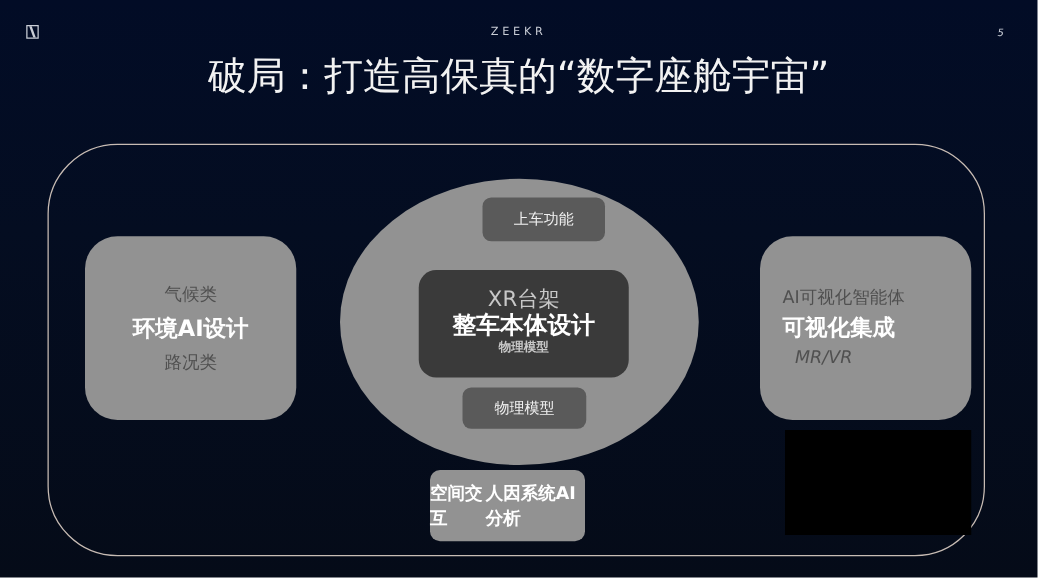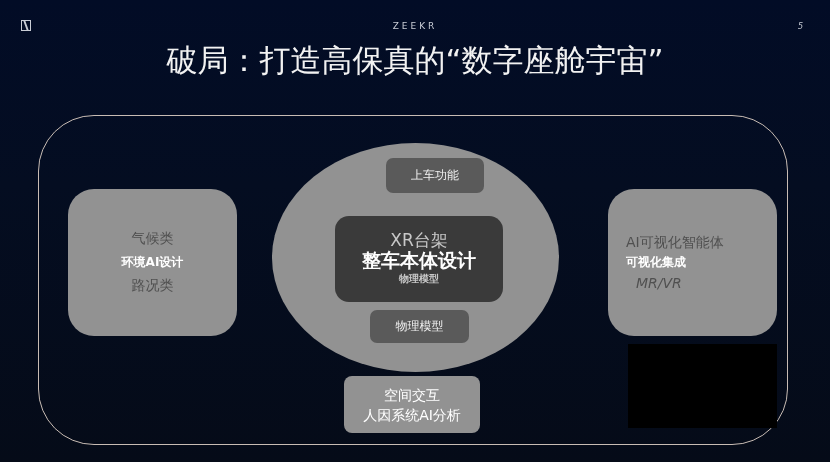--- a/index.html
+++ b/index.html
@@ -33,21 +33,21 @@
     left: 38px; top: 115px; width: 750px; height: 330px;
     border: 1.5px solid #c8bcb4; border-radius: 56px; box-sizing: border-box;
   }
   .side-box {
     background: #929292; border-radius: 26px;
     display: flex; flex-direction: column; align-items: center; justify-content: center;
   }
   .left-box { left: 68px; top: 189px; width: 169px; height: 147px; }
   .right-box { left: 608px; top: 189px; width: 169px; height: 147px; align-items: flex-start; padding-left: 18px; box-sizing: border-box; }
   .sub-dark { color: #505050; font-size: 14px; }
-  .main-white { color: #ffffff; font-size: 12px; font-weight: bold; }
+  .main-white { color: #ffffff; font-size: 18px; font-weight: bold; }
   .left-box .sub-dark { margin: 6px 0; }
   .right-box .sub-top { color: #505050; font-size: 14px; line-height: 16px; width: 100px; }
   .right-box .main-white { margin: 4px 0 4px 0; }
   .right-box .sub-bottom { color: #505050; font-size: 14px; line-height: 17px; padding-left: 10px; }
   .ellipse {
     left: 272px; top: 143px; width: 287px; height: 229px;
     background: #929292; border-radius: 50%;
   }
   .pill {
     background: #5a5a5a; border-radius: 7px; color: #f0f0f0; font-size: 12px;
@@ -57,24 +57,24 @@
   .pill-bottom { left: 370px; top: 310px; width: 99px; height: 33px; }
   .core {
     left: 335px; top: 216px; width: 168px; height: 86px;
     background: #3a3a3a; border-radius: 14px;
     display: flex; flex-direction: column; align-items: center; justify-content: center;
   }
   .core-sub1 { color: #c8c8c8; font-size: 17px; line-height: 15px; }
   .core-main { color: #ffffff; font-size: 19px; font-weight: bold; line-height: 24px; text-align: right; }
   .core-sub2 { color: #c8c8c8; font-size: 10px; font-weight: bold; line-height: 13px; }
   .bottom-box {
-    left: 344px; top: 376px; width: 136px; height: 57px;
+    left: 344px; top: 376px; width: 124px; height: 57px;
     background: #929292; border-radius: 8px;
-    display: flex; flex-direction: column; align-items: center; justify-content: center;
-    color: #ffffff; font-size: 14px; font-weight: normal; line-height: 20px;
+    display: flex; flex-direction: row; align-items: center; justify-content: center;
+    color: #ffffff; font-size: 14px; font-weight: bold; line-height: 20px;
   }
   .redact { left: 628px; top: 344px; width: 149px; height: 84px; background: #000000; }
 </style>
 </head>
 <body>
 
 <div class="abs logo-icon"></div>
 <div class="abs brand">ZEEKR</div>
 <div class="abs page-num">5</div>
 

